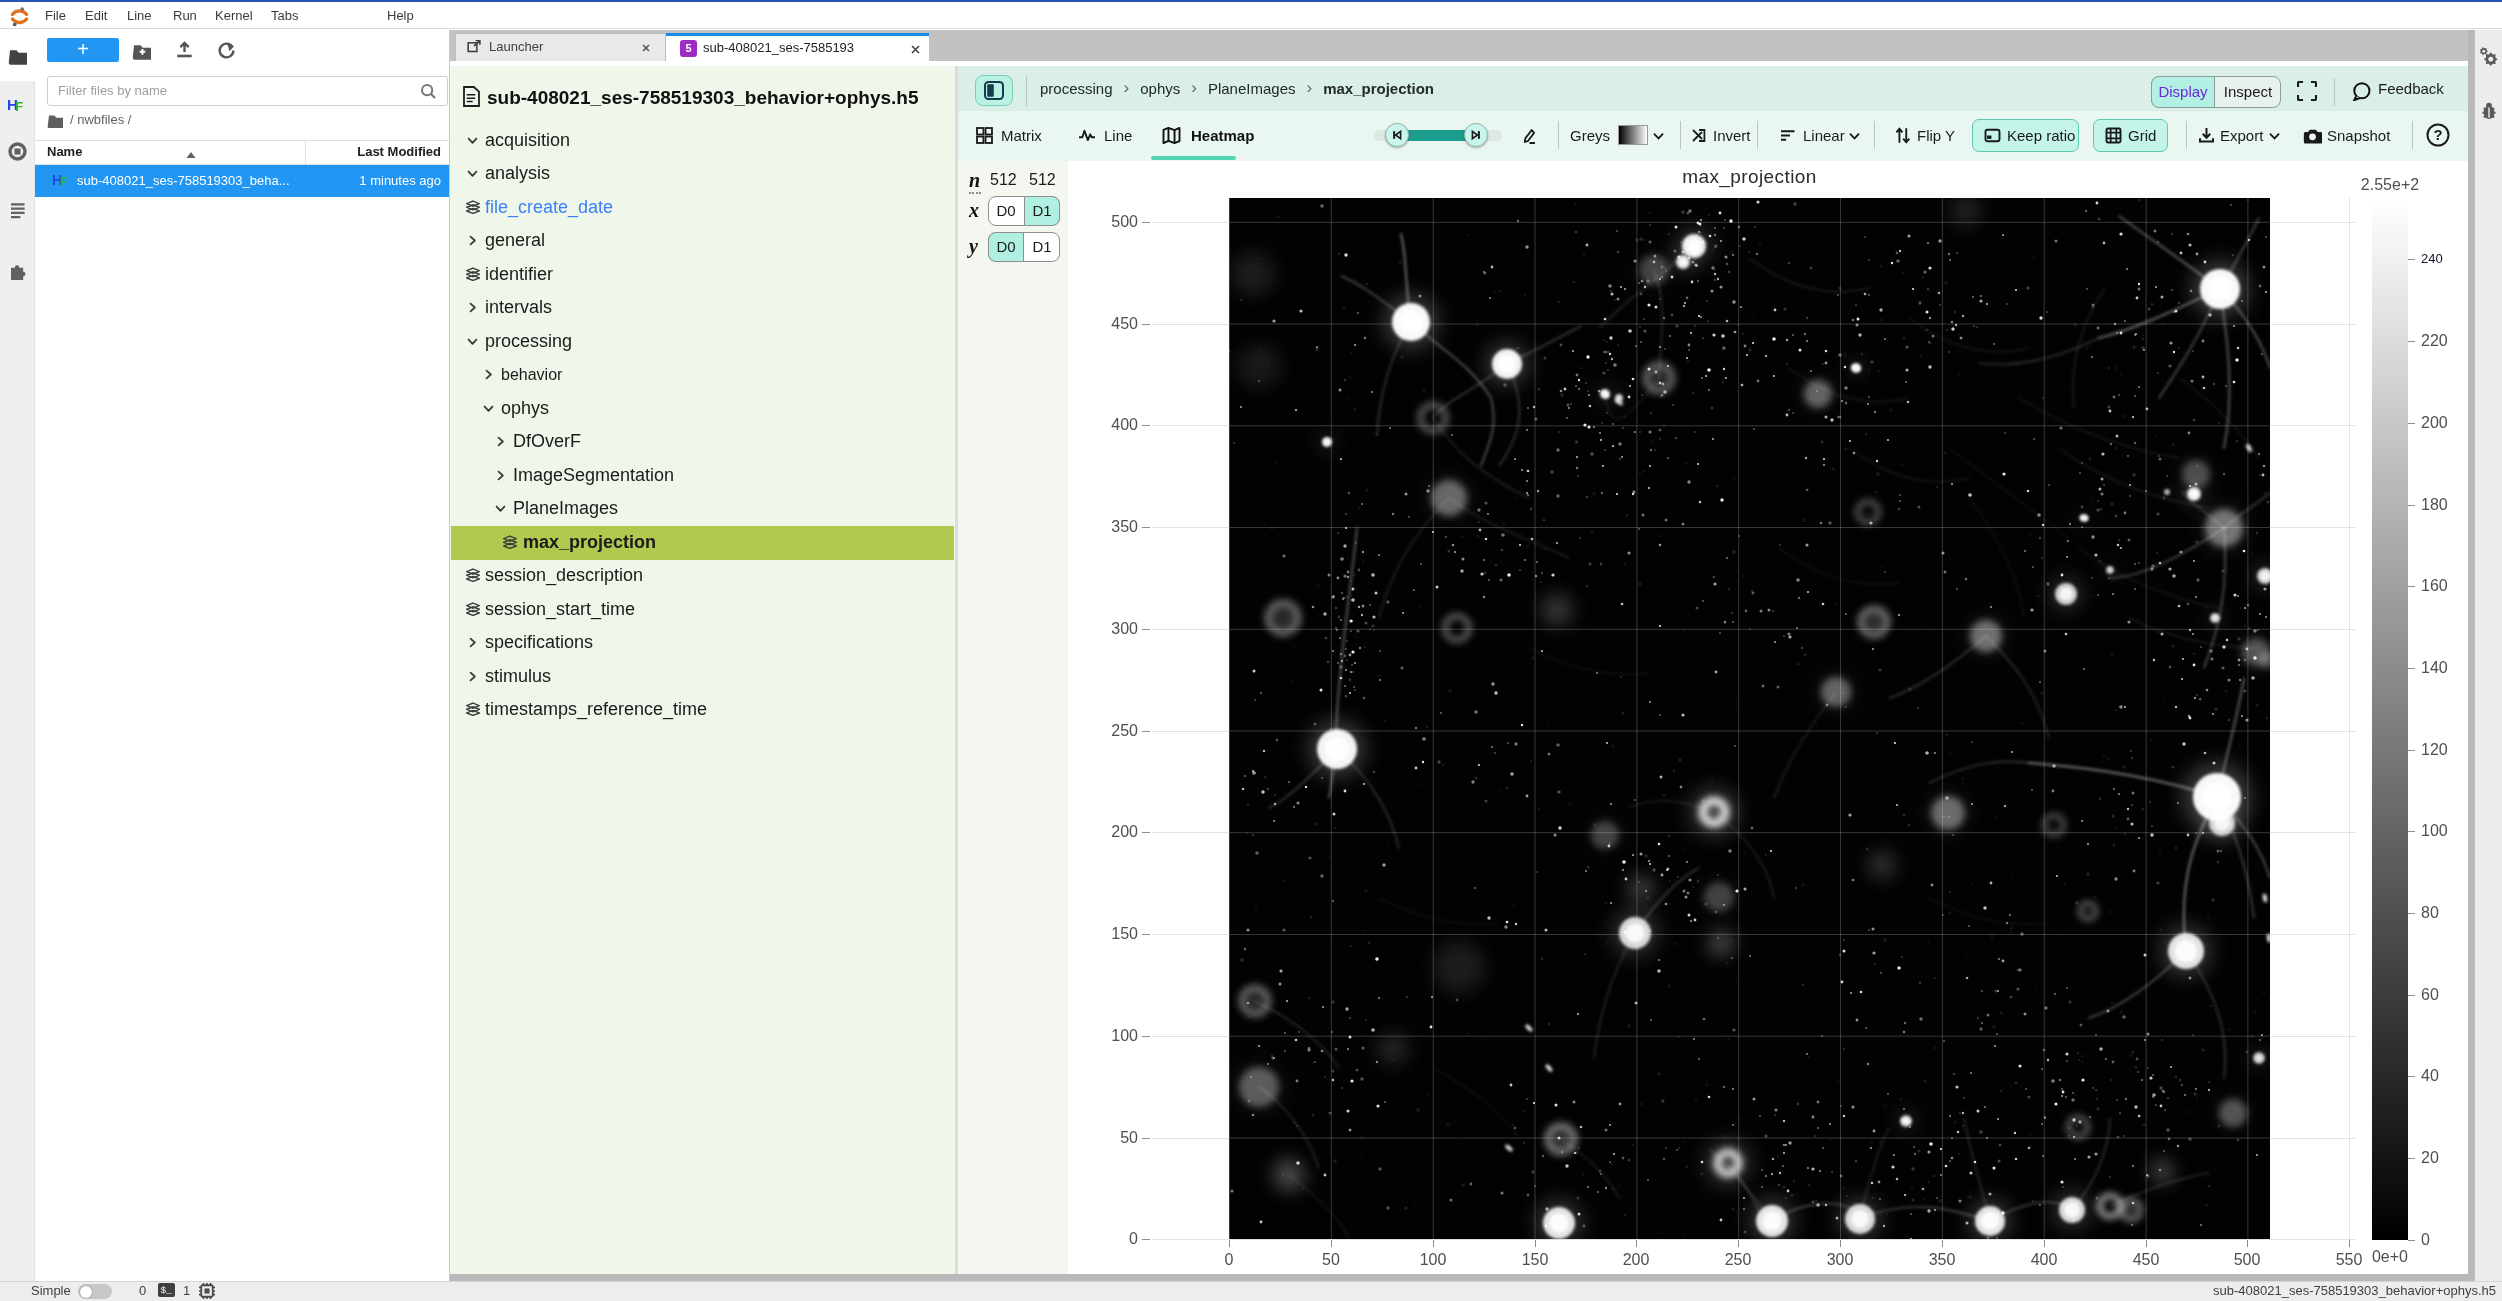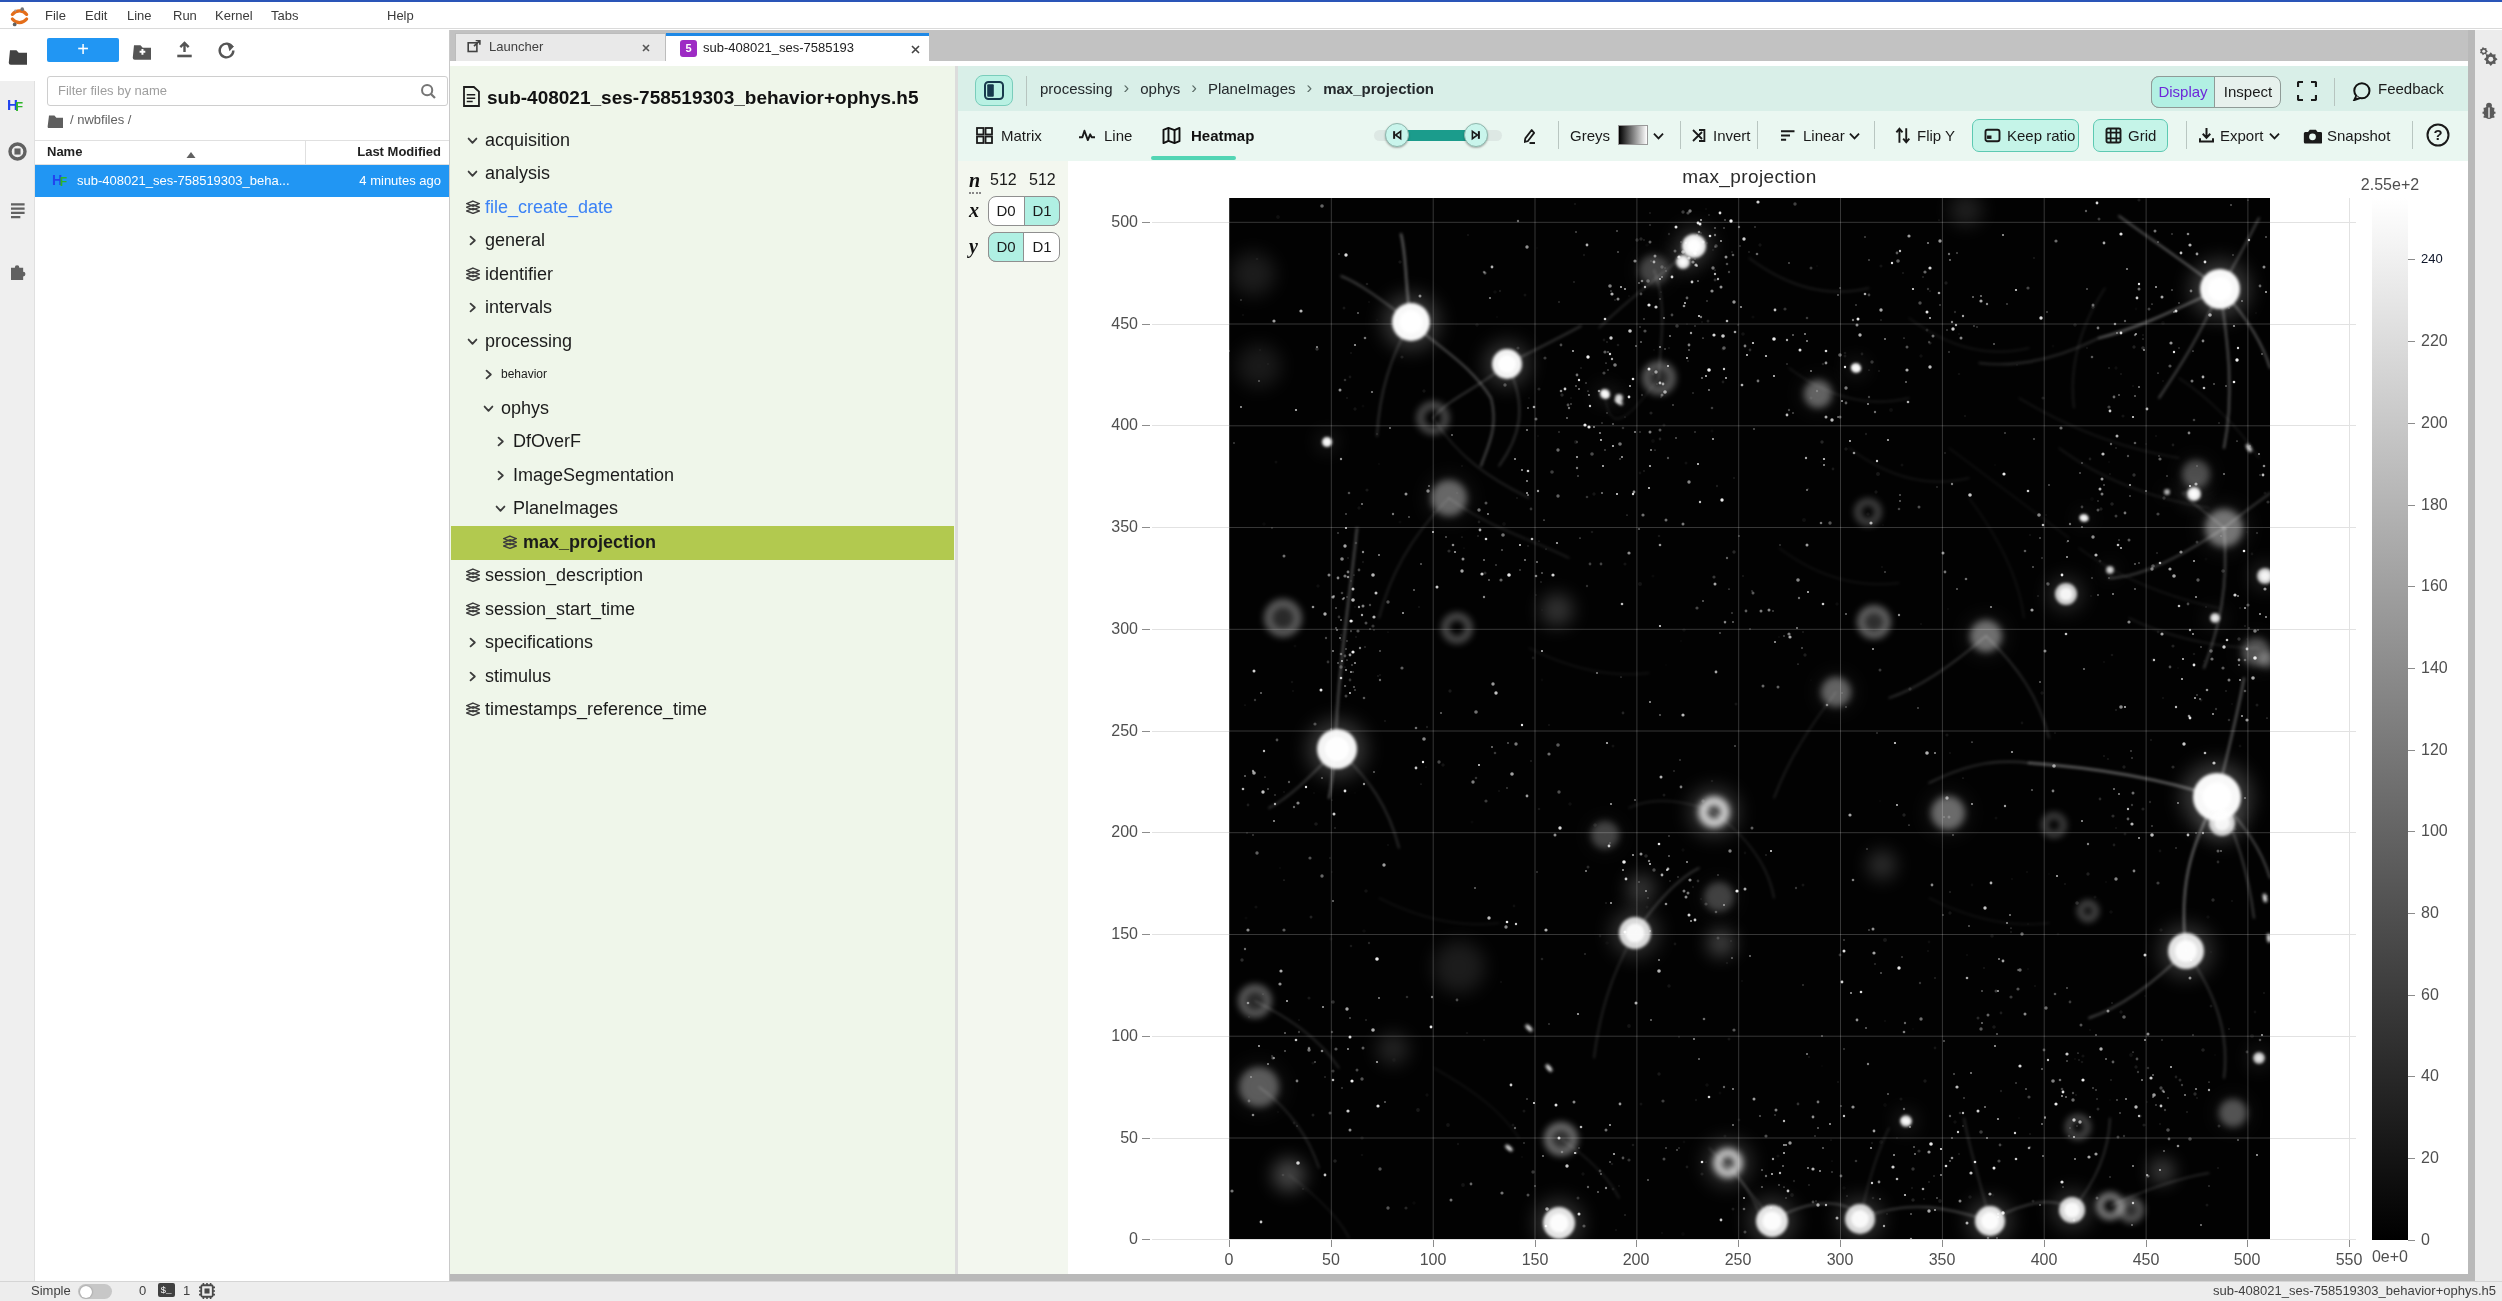--- a/index.html
+++ b/index.html
@@ -70,21 +70,21 @@
       <path d="M5 1 L9.5 7 H0.5 Z" fill="#616161"></path>
     </svg>
 <div style="position:absolute;left:305px;top:141px;width:1px;height:23px;background:#e0e0e0"></div>
 <div style="position:absolute;right:2061px;top:140px;height:24px;line-height:24px;font-size:13px;color:#212121;font-weight:700;white-space:nowrap;">Last Modified</div>
 <div style="position:absolute;left:35px;top:165px;width:414px;height:32px;background:#2196f3"></div>
 <svg style="position:absolute;left:52px;top:173px;" width="18" height="15" viewBox="0 0 18 15">
       <text x="0" y="12.299999999999999" font-family="Liberation Sans" font-weight="bold" font-size="14.25" fill="#2244ee">H</text>
       <text x="7.800000000000001" y="12.9" font-family="Liberation Sans" font-weight="bold" font-size="12.0" fill="#2db528">F</text>
     </svg>
 <div style="position:absolute;left:77px;top:165px;height:32px;line-height:32px;font-size:13px;color:#ffffff;font-weight:400;white-space:nowrap;">sub-408021_ses-758519303_beha...</div>
-<div style="position:absolute;right:2061px;top:165px;height:32px;line-height:32px;font-size:13px;color:#ffffff;font-weight:400;white-space:nowrap;">4 minutes ago</div>
+<div style="position:absolute;right:2061px;top:165px;height:32px;line-height:32px;font-size:13px;color:#ffffff;font-weight:400;white-space:nowrap;">1 minutes ago</div>
 <div style="position:absolute;left:450px;top:30px;width:2018px;height:31px;background:#c2c2c2"></div>
 <div style="position:absolute;left:2468px;top:30px;width:7px;height:1251px;background:#b9b9b9"></div>
 <div style="position:absolute;left:450px;top:1274px;width:2018px;height:7px;background:#b9b9b9"></div>
 <div style="position:absolute;left:2475px;top:30px;width:27px;height:1251px;background:#ececec"></div>
 <svg style="position:absolute;left:2479px;top:47px;" width="19" height="19" viewBox="0 0 19 19">
       <polygon points="18.6,12.2 16.3,14.0 16.6,17.0 13.7,16.7 11.8,19.0 9.9,16.7 6.9,17.0 7.2,14.0 4.9,12.2 7.2,10.3 6.9,7.3 9.9,7.6 11.8,5.3 13.7,7.6 16.6,7.3 16.3,10.3" fill="#5a5a5a"></polygon>
       <circle cx="11.78" cy="12.16" r="2.47" fill="#ececec"></circle>
       <polygon points="8.9,4.2 7.5,5.5 7.4,7.4 5.4,7.1 3.8,8.3 2.9,6.5 1.0,6.0 1.7,4.2 1.0,2.4 2.9,1.8 3.8,0.1 5.4,1.2 7.4,0.9 7.5,2.9" fill="#5a5a5a"></polygon>
       <circle cx="4.75" cy="4.18" r="1.52" fill="#ececec"></circle>
     </svg>
@@ -146,21 +146,21 @@
       <path d="M4.55 2.6 L8.84 6.5 L4.55 10.4" stroke="#3c3c3c" stroke-width="1.8" fill="none" stroke-linecap="round" stroke-linejoin="round"></path>
     </svg>
 <div style="position:absolute;left:485px;top:291px;height:33px;line-height:33px;font-size:18px;color:#1b1b1b;font-weight:400;white-space:nowrap;">intervals</div>
 <svg style="position:absolute;left:466px;top:335px;" width="13" height="13" viewBox="0 0 13 13">
       <path d="M2.6 4.55 L6.5 8.84 L10.4 4.55" stroke="#3c3c3c" stroke-width="1.8" fill="none" stroke-linecap="round" stroke-linejoin="round"></path>
     </svg>
 <div style="position:absolute;left:485px;top:325px;height:33px;line-height:33px;font-size:18px;color:#1b1b1b;font-weight:400;white-space:nowrap;">processing</div>
 <svg style="position:absolute;left:482px;top:368px;" width="13" height="13" viewBox="0 0 13 13">
       <path d="M4.55 2.6 L8.84 6.5 L4.55 10.4" stroke="#3c3c3c" stroke-width="1.8" fill="none" stroke-linecap="round" stroke-linejoin="round"></path>
     </svg>
-<div style="position:absolute;left:501px;top:358px;height:33px;line-height:33px;font-size:12px;color:#1b1b1b;font-weight:400;white-space:nowrap;">behavior</div>
+<div style="position:absolute;left:501px;top:358px;height:33px;line-height:33px;font-size:16px;color:#1b1b1b;font-weight:400;white-space:nowrap;">behavior</div>
 <svg style="position:absolute;left:482px;top:402px;" width="13" height="13" viewBox="0 0 13 13">
       <path d="M2.6 4.55 L6.5 8.84 L10.4 4.55" stroke="#3c3c3c" stroke-width="1.8" fill="none" stroke-linecap="round" stroke-linejoin="round"></path>
     </svg>
 <div style="position:absolute;left:501px;top:392px;height:33px;line-height:33px;font-size:18px;color:#1b1b1b;font-weight:400;white-space:nowrap;">ophys</div>
 <svg style="position:absolute;left:494px;top:435px;" width="13" height="13" viewBox="0 0 13 13">
       <path d="M4.55 2.6 L8.84 6.5 L4.55 10.4" stroke="#3c3c3c" stroke-width="1.8" fill="none" stroke-linecap="round" stroke-linejoin="round"></path>
     </svg>
 <div style="position:absolute;left:513px;top:425px;height:33px;line-height:33px;font-size:18px;color:#1b1b1b;font-weight:400;white-space:nowrap;">DfOverF</div>
 <svg style="position:absolute;left:494px;top:469px;" width="13" height="13" viewBox="0 0 13 13">
       <path d="M4.55 2.6 L8.84 6.5 L4.55 10.4" stroke="#3c3c3c" stroke-width="1.8" fill="none" stroke-linecap="round" stroke-linejoin="round"></path>

